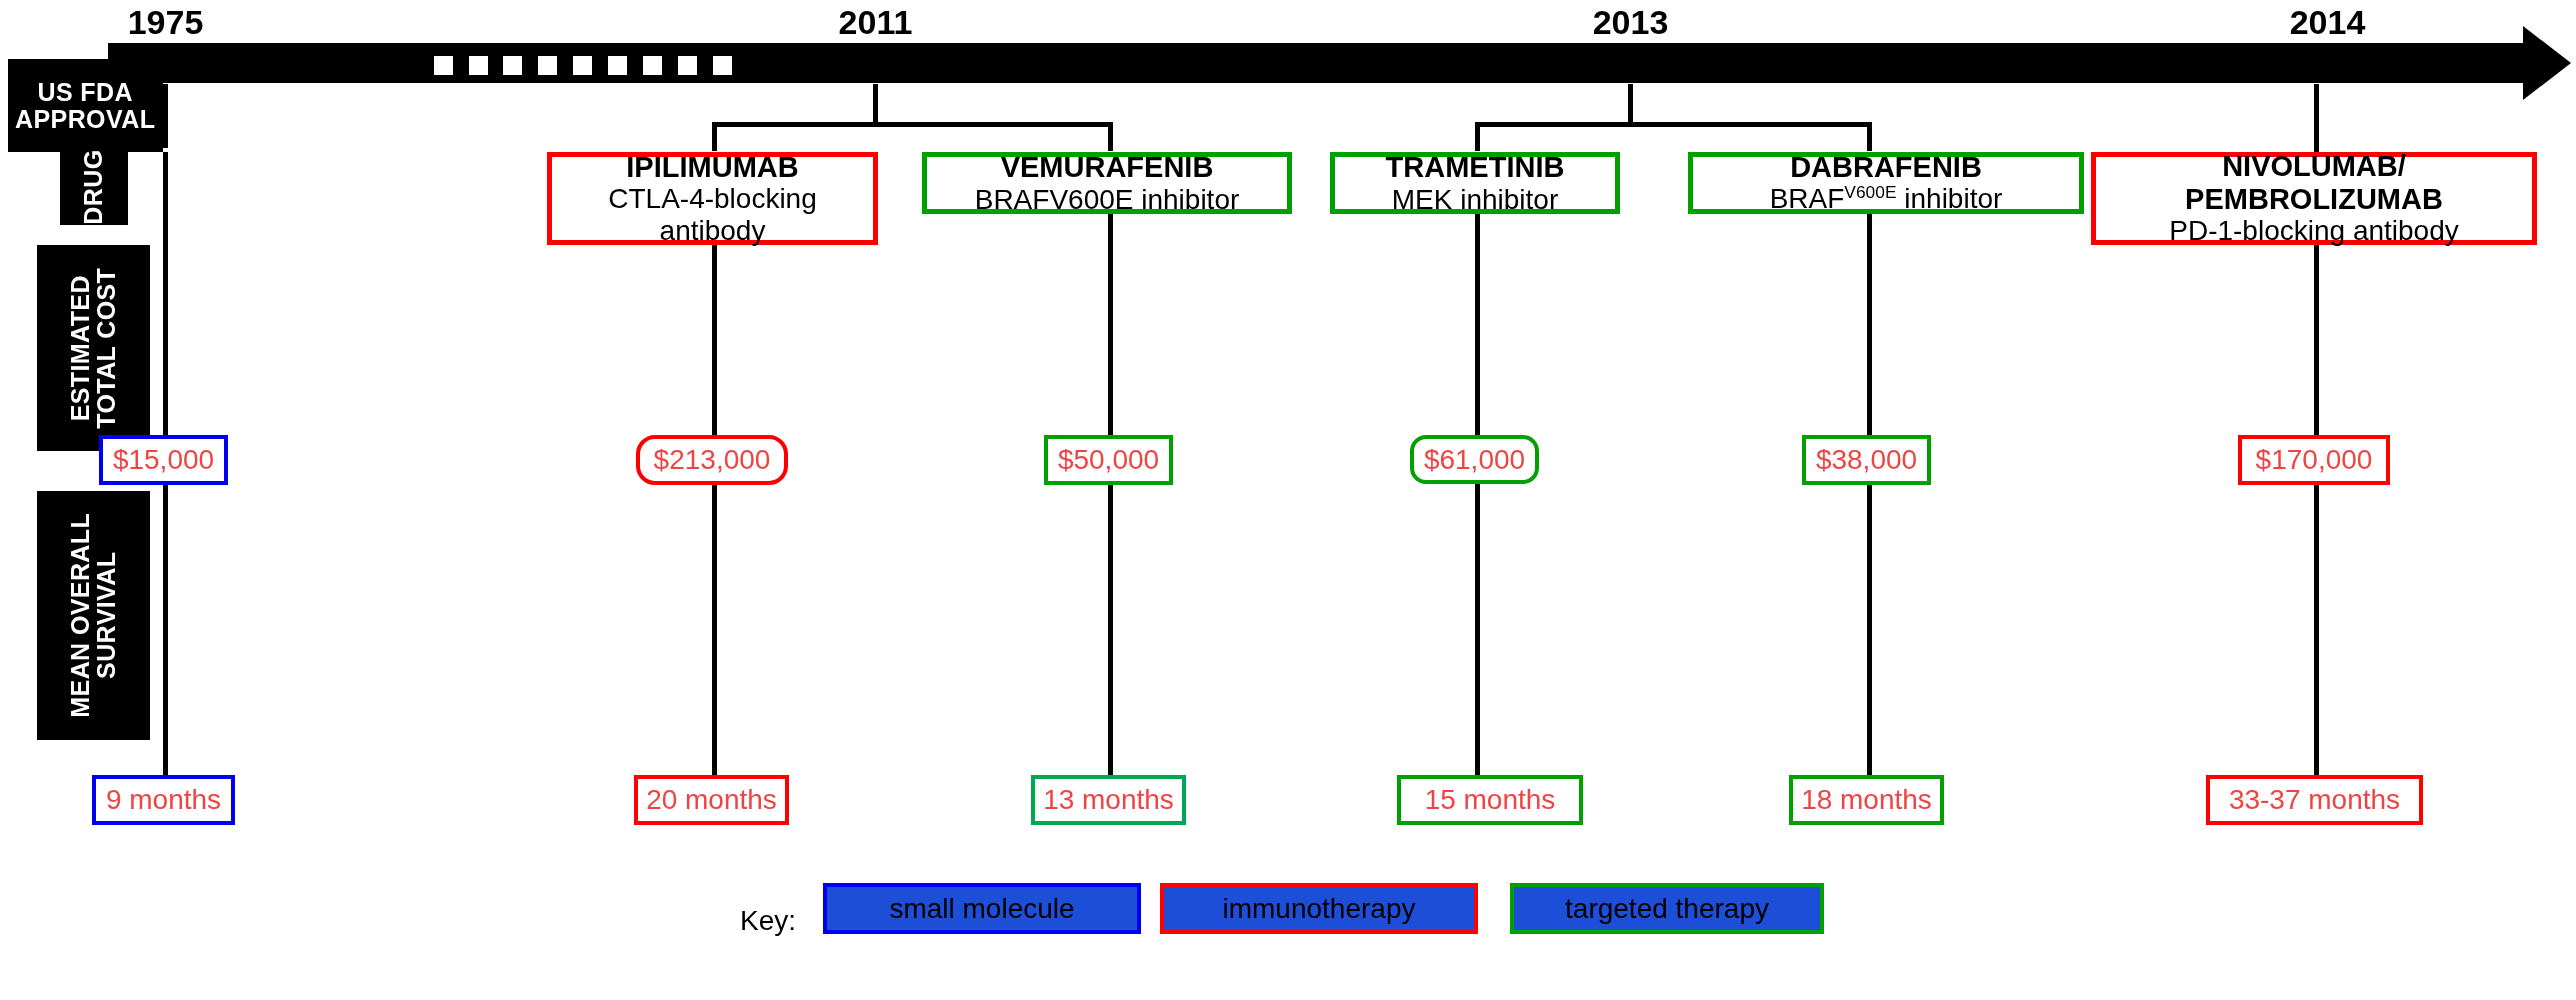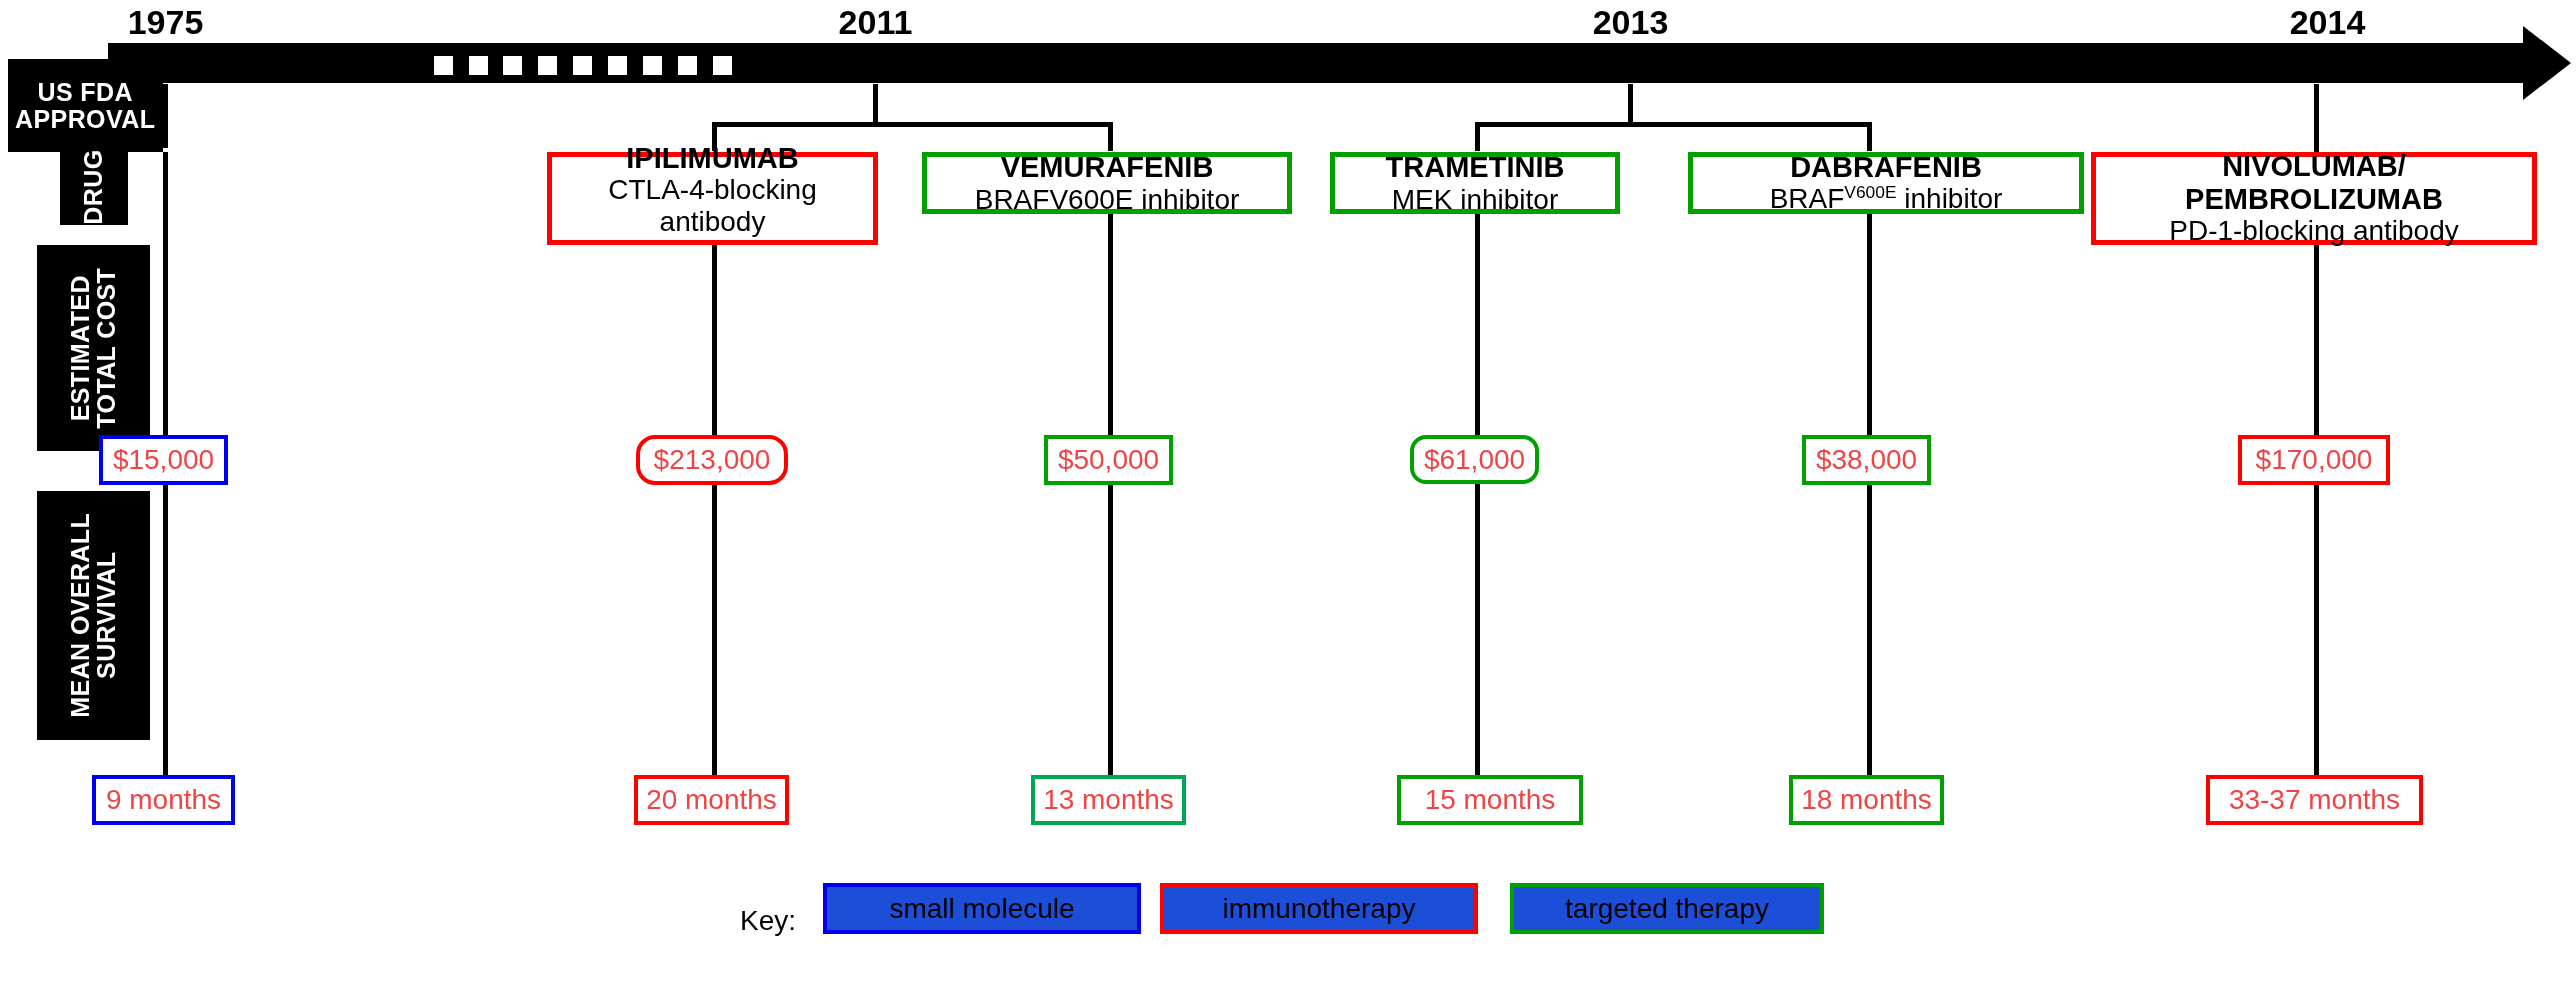--- a/index.html
+++ b/index.html
@@ -193,21 +193,21 @@
   <div class="vline" style="left:2314px; top:84px; height:68px;"></div>
 
   <div class="vline" style="left:163px; top:152px; height:655px;"></div>
   <div class="vline" style="left:712px; top:152px; height:655px;"></div>
   <div class="vline" style="left:1108px; top:152px; height:655px;"></div>
   <div class="vline" style="left:1475px; top:152px; height:655px;"></div>
   <div class="vline" style="left:1867px; top:152px; height:655px;"></div>
   <div class="vline" style="left:2314px; top:152px; height:655px;"></div>
 
 
-  <div class="dbox" style="left:547px; top:152px; width:331px; height:93px; border-color:#FF0000;justify-content:flex-end;">
+  <div class="dbox" style="left:547px; top:152px; width:331px; height:93px; border-color:#FF0000;">
     <div class="t1">IPILIMUMAB</div>
     <div class="t2" style="max-width:287px;">CTLA-4-blocking antibody</div>
   </div>
 
   <div class="dbox" style="left:922px; top:152px; width:370px; height:62px; border-color:#00A000;">
     <div class="t1">VEMURAFENIB</div>
     <div class="t2">BRAFV600E inhibitor</div>
   </div>
 
   <div class="dbox" style="left:1330px; top:152px; width:290px; height:62px; border-color:#00A000;">

